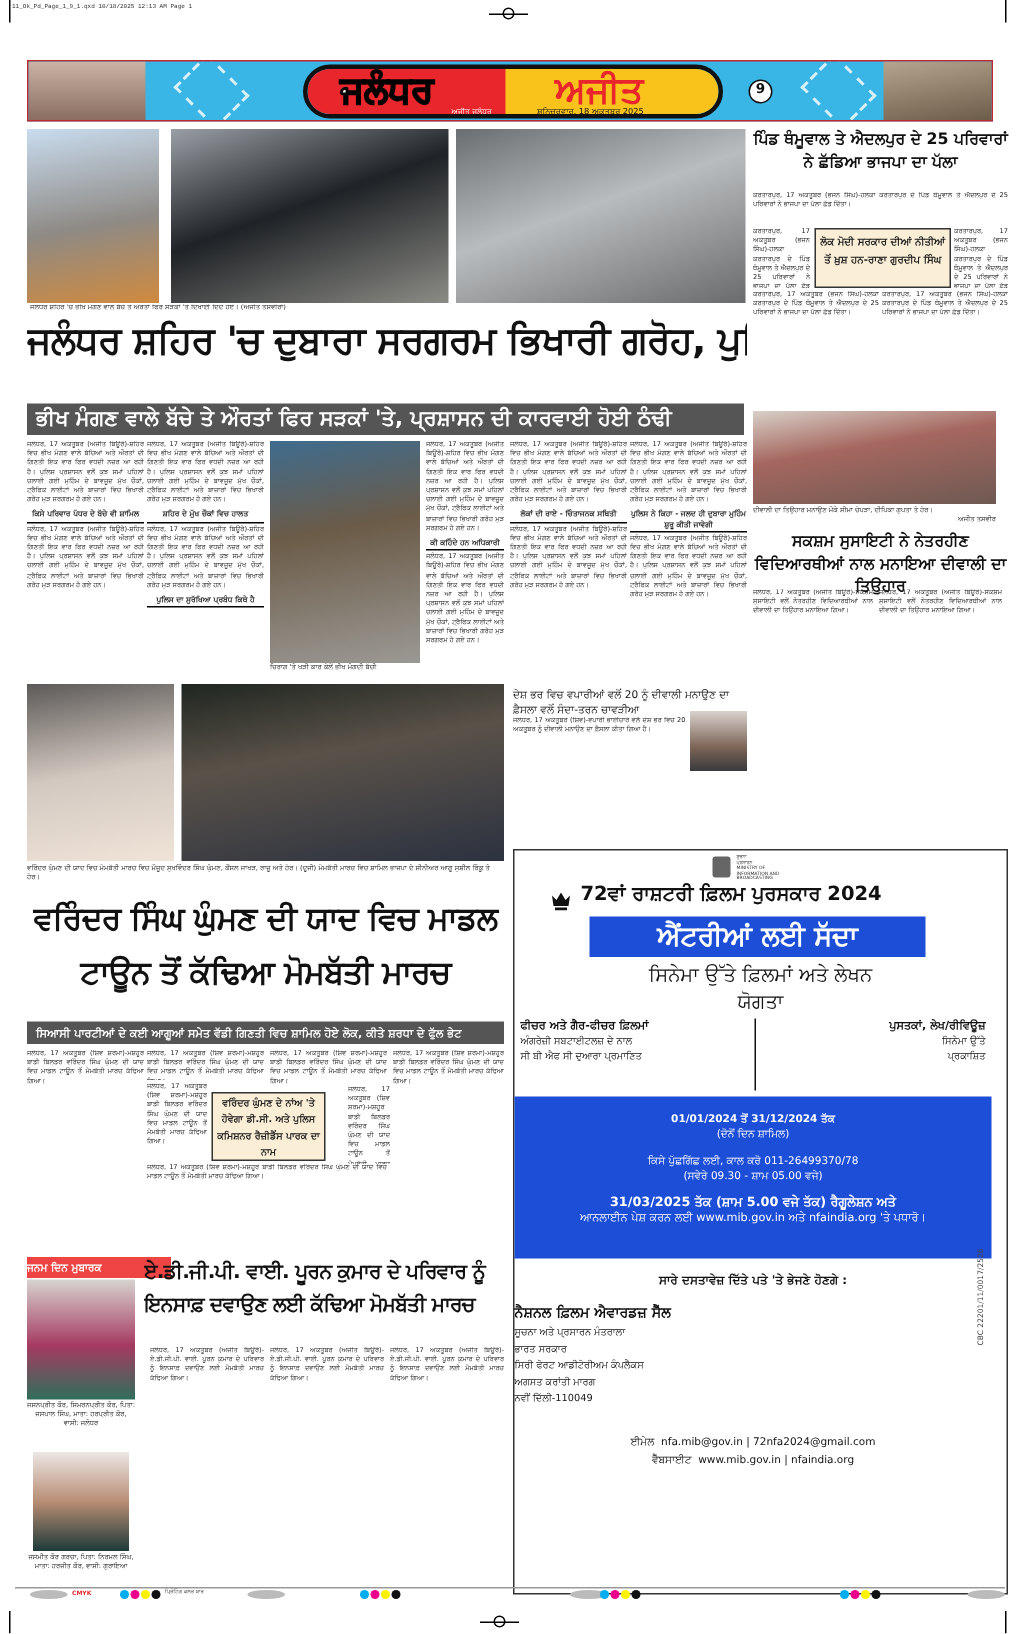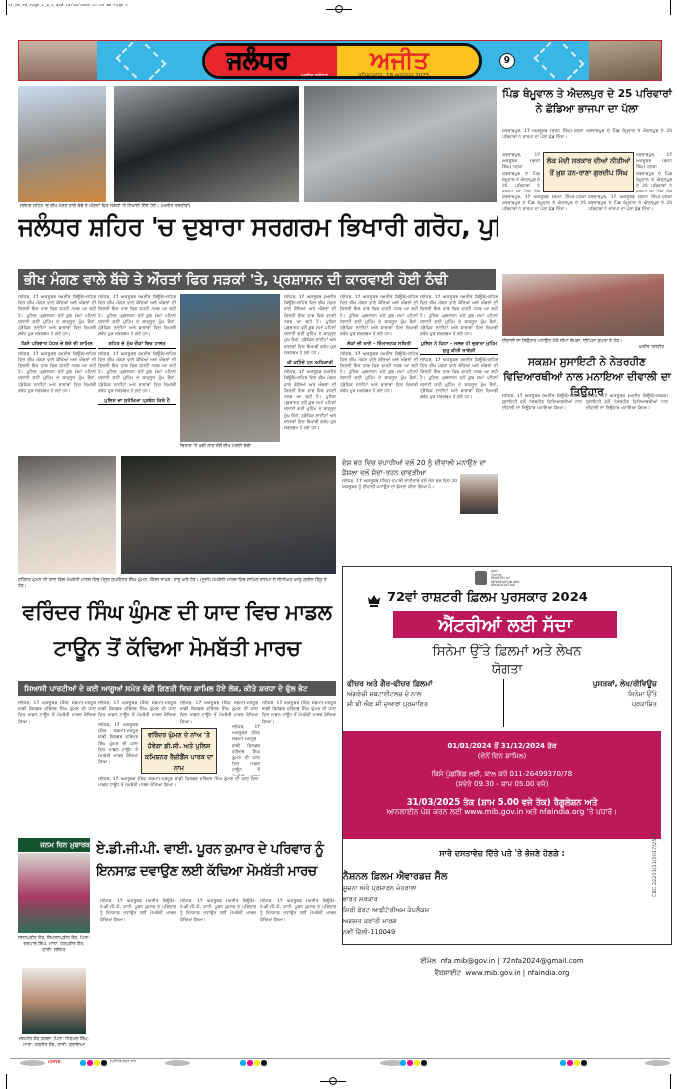--- a/index.html
+++ b/index.html
@@ -19,22 +19,22 @@
   .pill .sub1 { position: absolute; left: 96px; top: 26px; font-size: 5px; color: #fff; }
   .pill .sub2 { position: absolute; left: 153px; top: 26px; font-size: 5.5px; color: #111; }
   .pagenum { position: absolute; left: 480px; top: 12px; width: 16px; height: 16px; border-radius: 50%; background: #fff; border: 1.5px solid #111; font-size: 9px; font-weight: bold; text-align: center; line-height: 13px; }
   .photo { background: linear-gradient(160deg,#8a8f96,#4b4f55 60%,#a59d92); }
   .caption { font-size: 4.5px; line-height: 6px; color: #222; }
   .headline-big { font-weight: bold; color: #111; letter-spacing: -0.5px; }
   .subbar { background: #555; color: #fff; font-weight: bold; padding: 1px 6px; white-space: nowrap; overflow: hidden; }
   .col { font-size: 4.4px; line-height: 6.2px; color: #222; text-align: justify; overflow: hidden; }
   .subhead { font-size: 5px; font-weight: bold; text-align: center; border-bottom: 0.5px solid #000; padding: 1px 0; margin: 2px 0; }
   .quote { background: #fbeed6; border: 1px solid #333; text-align: center; font-weight: bold; color: #222; }
-  .ad { left: 342px; top: 566px; width: 330px; height: 379px; border: 1px solid #333; background: #fff; }
-  .ad .black { background: #be185d; color: #fff; }
+  .ad { left: 342px; top: 566px; width: 330px; height: 497px; border: 1px solid #333; background: #fff; }
+  .ad .black { background: #1d4ed8; color: #fff; }
   .cmyk { height: 6px; border-radius: 50%; }
 </style>
 </head>
 <body>
 
 <div class="abs slug">11_Ok_Pd_Page_1_9_1.qxd  10/18/2025  12:13 AM  Page 1</div>
 <div class="abs regmark" style="left:326px;top:9px;"></div>
 <div class="abs regcirc" style="left:335px;top:5px;"></div>
 <div class="abs" style="left:6px;top:0;width:1px;height:15px;background:#000;"></div>
 <div class="abs" style="left:670px;top:0;width:1px;height:15px;background:#000;"></div>
@@ -121,21 +121,21 @@
 
 <div class="abs col" style="left:18px;top:700px;width:78px;height:98px;">ਜਲੰਧਰ, 17 ਅਕਤੂਬਰ (ਸ਼ਿਵ ਸ਼ਰਮਾ)-ਮਸ਼ਹੂਰ ਬਾਡੀ ਬਿਲਡਰ ਵਰਿੰਦਰ ਸਿੰਘ ਘੁੰਮਣ ਦੀ ਯਾਦ ਵਿਚ ਮਾਡਲ ਟਾਊਨ ਤੋਂ ਮੋਮਬੱਤੀ ਮਾਰਚ ਕੱਢਿਆ ਗਿਆ।</div>
 <div class="abs col" style="left:98px;top:700px;width:78px;height:20px;">ਜਲੰਧਰ, 17 ਅਕਤੂਬਰ (ਸ਼ਿਵ ਸ਼ਰਮਾ)-ਮਸ਼ਹੂਰ ਬਾਡੀ ਬਿਲਡਰ ਵਰਿੰਦਰ ਸਿੰਘ ਘੁੰਮਣ ਦੀ ਯਾਦ ਵਿਚ ਮਾਡਲ ਟਾਊਨ ਤੋਂ ਮੋਮਬੱਤੀ ਮਾਰਚ ਕੱਢਿਆ ਗਿਆ।</div>
 <div class="abs col" style="left:98px;top:722px;width:40px;height:52px;">ਜਲੰਧਰ, 17 ਅਕਤੂਬਰ (ਸ਼ਿਵ ਸ਼ਰਮਾ)-ਮਸ਼ਹੂਰ ਬਾਡੀ ਬਿਲਡਰ ਵਰਿੰਦਰ ਸਿੰਘ ਘੁੰਮਣ ਦੀ ਯਾਦ ਵਿਚ ਮਾਡਲ ਟਾਊਨ ਤੋਂ ਮੋਮਬੱਤੀ ਮਾਰਚ ਕੱਢਿਆ ਗਿਆ।</div>
 <div class="abs quote" style="left:141px;top:728px;width:76px;height:46px;font-size:6.4px;line-height:11px;padding:1px;">ਵਰਿੰਦਰ ਘੁੰਮਣ ਦੇ ਨਾਂਅ 'ਤੇ ਹੋਵੇਗਾ ਡੀ.ਸੀ. ਅਤੇ ਪੁਲਿਸ ਕਮਿਸ਼ਨਰ ਰੈਜ਼ੀਡੈਂਸ ਪਾਰਕ ਦਾ ਨਾਮ</div>
 <div class="abs col" style="left:180px;top:700px;width:78px;height:24px;">ਜਲੰਧਰ, 17 ਅਕਤੂਬਰ (ਸ਼ਿਵ ਸ਼ਰਮਾ)-ਮਸ਼ਹੂਰ ਬਾਡੀ ਬਿਲਡਰ ਵਰਿੰਦਰ ਸਿੰਘ ਘੁੰਮਣ ਦੀ ਯਾਦ ਵਿਚ ਮਾਡਲ ਟਾਊਨ ਤੋਂ ਮੋਮਬੱਤੀ ਮਾਰਚ ਕੱਢਿਆ ਗਿਆ।</div>
 <div class="abs col" style="left:232px;top:724px;width:28px;height:52px;">ਜਲੰਧਰ, 17 ਅਕਤੂਬਰ (ਸ਼ਿਵ ਸ਼ਰਮਾ)-ਮਸ਼ਹੂਰ ਬਾਡੀ ਬਿਲਡਰ ਵਰਿੰਦਰ ਸਿੰਘ ਘੁੰਮਣ ਦੀ ਯਾਦ ਵਿਚ ਮਾਡਲ ਟਾਊਨ ਤੋਂ ਮੋਮਬੱਤੀ ਮਾਰਚ ਕੱਢਿਆ ਗਿਆ।</div>
 <div class="abs col" style="left:98px;top:776px;width:160px;height:22px;">ਜਲੰਧਰ, 17 ਅਕਤੂਬਰ (ਸ਼ਿਵ ਸ਼ਰਮਾ)-ਮਸ਼ਹੂਰ ਬਾਡੀ ਬਿਲਡਰ ਵਰਿੰਦਰ ਸਿੰਘ ਘੁੰਮਣ ਦੀ ਯਾਦ ਵਿਚ ਮਾਡਲ ਟਾਊਨ ਤੋਂ ਮੋਮਬੱਤੀ ਮਾਰਚ ਕੱਢਿਆ ਗਿਆ।</div>
 <div class="abs col" style="left:262px;top:700px;width:74px;height:98px;">ਜਲੰਧਰ, 17 ਅਕਤੂਬਰ (ਸ਼ਿਵ ਸ਼ਰਮਾ)-ਮਸ਼ਹੂਰ ਬਾਡੀ ਬਿਲਡਰ ਵਰਿੰਦਰ ਸਿੰਘ ਘੁੰਮਣ ਦੀ ਯਾਦ ਵਿਚ ਮਾਡਲ ਟਾਊਨ ਤੋਂ ਮੋਮਬੱਤੀ ਮਾਰਚ ਕੱਢਿਆ ਗਿਆ।</div>
 
-<div class="abs" style="left:18px;top:838px;width:72px;height:14px;background:#14532d;color:#fff;font-size:7px;font-weight:bold;text-align:right;line-height:14px;">ਜਨਮ ਦਿਨ ਮੁਬਾਰਕ</div>
+<div class="abs" style="left:18px;top:838px;width:96px;height:14px;background:#ef4444;color:#fff;font-size:7px;font-weight:bold;text-align:left;line-height:14px;">ਜਨਮ ਦਿਨ ਮੁਬਾਰਕ</div>
 <div class="abs photo" style="left:18px;top:853px;width:72px;height:80px;background:linear-gradient(180deg,#d7d4d0,#a63a62 55%,#2f6f5a);"></div>
 <div class="abs caption" style="left:18px;top:935px;width:72px;text-align:center;">ਜਸਨਪ੍ਰੀਤ ਕੌਰ, ਸਿਮਰਨਪ੍ਰੀਤ ਕੌਰ, ਪਿਤਾ: ਜਸਪਾਲ ਸਿੰਘ, ਮਾਤਾ: ਹਰਪ੍ਰੀਤ ਕੌਰ, ਵਾਸੀ: ਜਲੰਧਰ</div>
 <div class="abs photo" style="left:22px;top:968px;width:64px;height:66px;background:linear-gradient(180deg,#ece7e4,#b88d74 50%,#1e3a38);"></div>
 <div class="abs caption" style="left:18px;top:1036px;width:72px;text-align:center;">ਜਸਮੀਤ ਕੌਰ ਗਰਚਾ, ਪਿਤਾ: ਨਿਰਮਲ ਸਿੰਘ, ਮਾਤਾ: ਹਰਜੀਤ ਕੌਰ, ਵਾਸੀ: ਗੁਰਾਇਆ</div>
 
 <div class="abs headline-big" style="left:96px;top:838px;width:242px;font-size:13.5px;line-height:20px;white-space:nowrap;overflow:hidden;">ਏ.ਡੀ.ਜੀ.ਪੀ. ਵਾਈ. ਪੂਰਨ ਕੁਮਾਰ ਦੇ ਪਰਿਵਾਰ ਨੂੰ</div>
 <div class="abs headline-big" style="left:96px;top:860px;width:242px;font-size:13.5px;line-height:20px;white-space:nowrap;overflow:hidden;">ਇਨਸਾਫ਼ ਦਵਾਉਣ ਲਈ ਕੱਢਿਆ ਮੋਮਬੱਤੀ ਮਾਰਚ</div>
 <div class="abs col" style="left:100px;top:898px;width:76px;height:152px;">ਜਲੰਧਰ, 17 ਅਕਤੂਬਰ (ਅਜੀਤ ਬਿਊਰੋ)-ਏ.ਡੀ.ਜੀ.ਪੀ. ਵਾਈ. ਪੂਰਨ ਕੁਮਾਰ ਦੇ ਪਰਿਵਾਰ ਨੂੰ ਇਨਸਾਫ਼ ਦਵਾਉਣ ਲਈ ਮੋਮਬੱਤੀ ਮਾਰਚ ਕੱਢਿਆ ਗਿਆ।</div>
 <div class="abs col" style="left:180px;top:898px;width:76px;height:152px;">ਜਲੰਧਰ, 17 ਅਕਤੂਬਰ (ਅਜੀਤ ਬਿਊਰੋ)-ਏ.ਡੀ.ਜੀ.ਪੀ. ਵਾਈ. ਪੂਰਨ ਕੁਮਾਰ ਦੇ ਪਰਿਵਾਰ ਨੂੰ ਇਨਸਾਫ਼ ਦਵਾਉਣ ਲਈ ਮੋਮਬੱਤੀ ਮਾਰਚ ਕੱਢਿਆ ਗਿਆ।</div>
 <div class="abs col" style="left:260px;top:898px;width:76px;height:152px;">ਜਲੰਧਰ, 17 ਅਕਤੂਬਰ (ਅਜੀਤ ਬਿਊਰੋ)-ਏ.ਡੀ.ਜੀ.ਪੀ. ਵਾਈ. ਪੂਰਨ ਕੁਮਾਰ ਦੇ ਪਰਿਵਾਰ ਨੂੰ ਇਨਸਾਫ਼ ਦਵਾਉਣ ਲਈ ਮੋਮਬੱਤੀ ਮਾਰਚ ਕੱਢਿਆ ਗਿਆ।</div>

